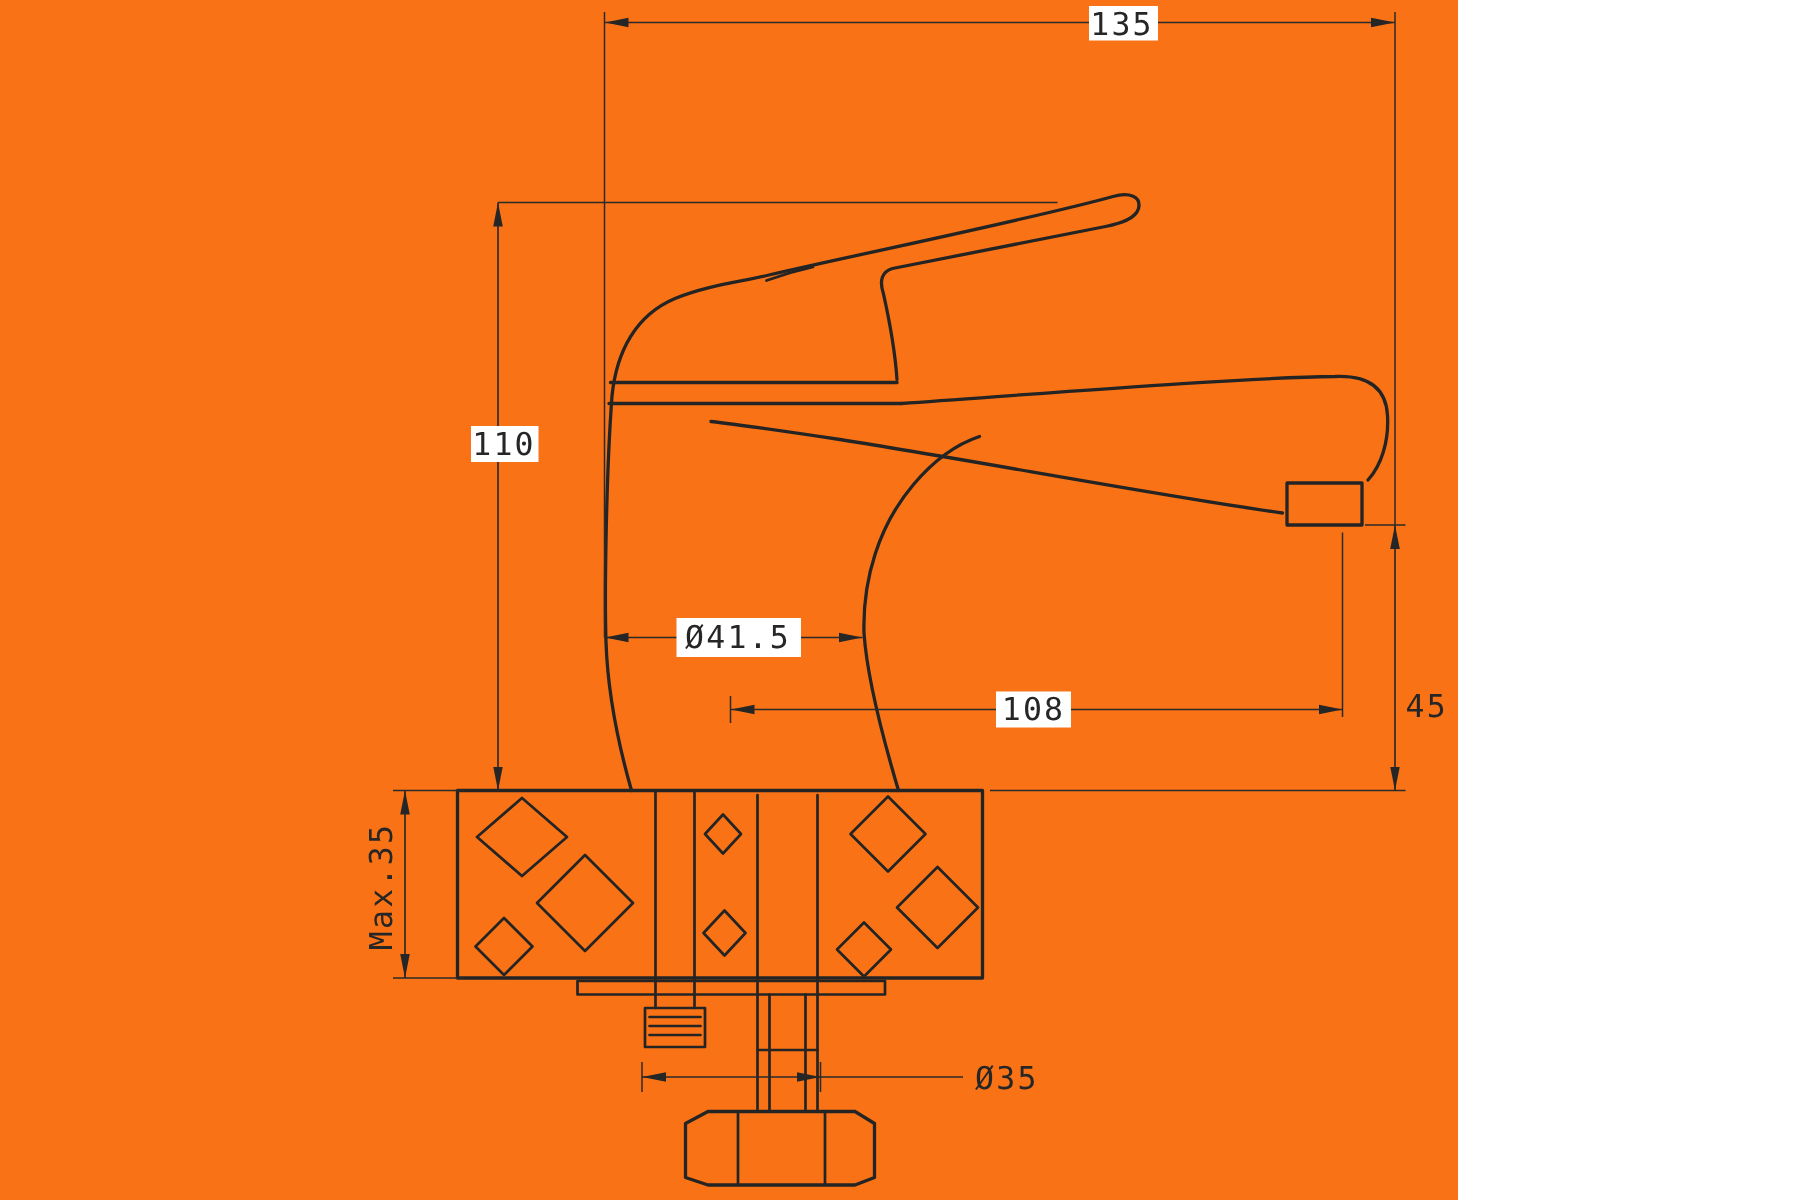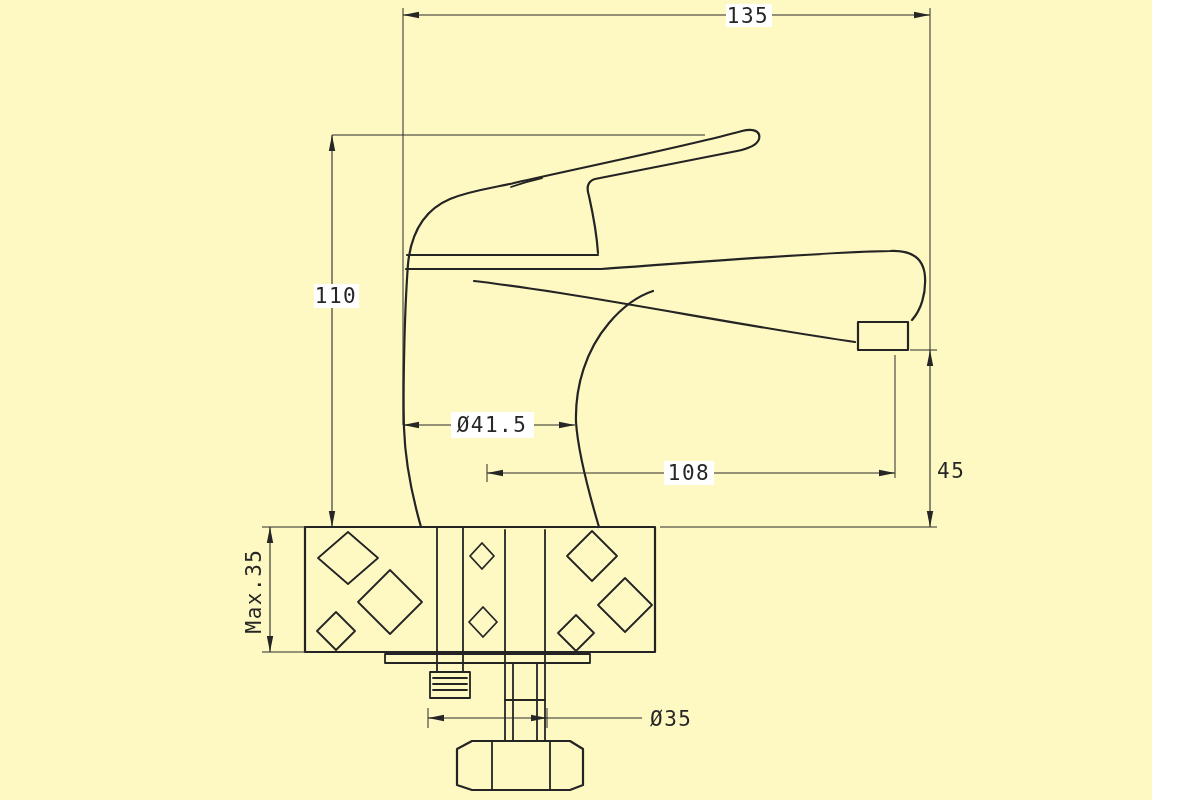--- a/index.html
+++ b/index.html
@@ -1,16 +1,16 @@
 <!DOCTYPE html>
 <html><head>
 <meta charset="utf-8">
 <style>
   html,body{margin:0;padding:0;background:#ffffff;}
-  .page{position:relative;width:1152px;height:800px;background:#fef9c3;overflow:hidden;
+  .page{position:relative;width:972px;height:800px;background:#f97316;overflow:hidden;
         font-family:"DejaVu Sans Mono", monospace;}
   svg{display:block;}
   
   .outline{fill:none;stroke:#242424;stroke-width:2.2;stroke-linecap:round;stroke-linejoin:round;}
   .outline-thin{fill:none;stroke:#242424;stroke-width:1.8;stroke-linecap:round;stroke-linejoin:round;}
   
   .dimline{fill:none;stroke:#2a2a2a;stroke-width:1.1;}
   .extline{fill:none;stroke:#2a2a2a;stroke-width:1.0;}
   .gap{fill:#ffffff;stroke:none;}
   .dimtext{font-family:"DejaVu Sans Mono", monospace;font-size:21px;letter-spacing:1.5px;fill:#262626;}

